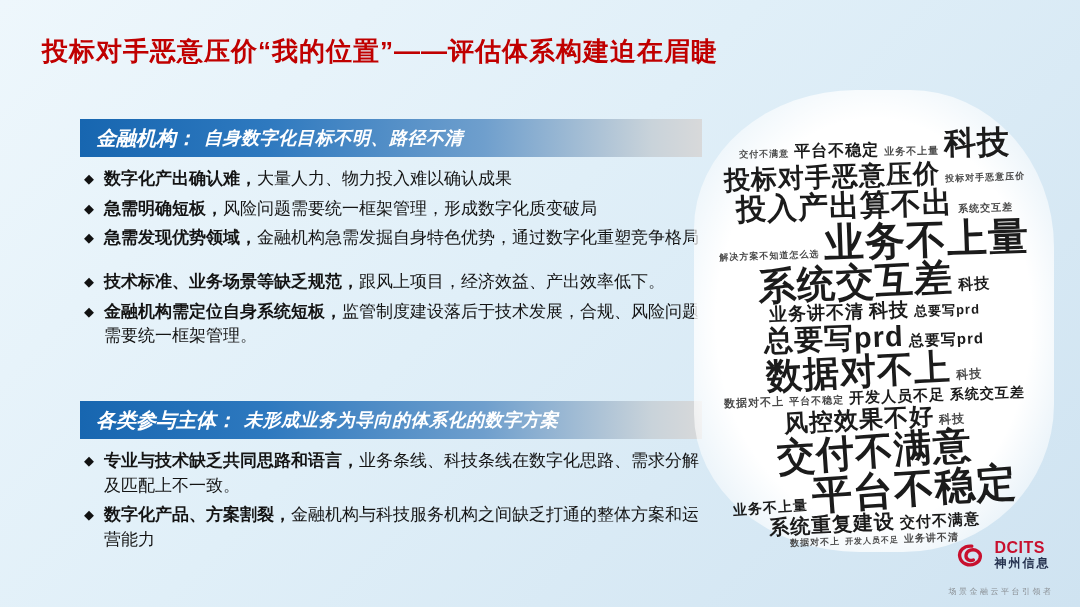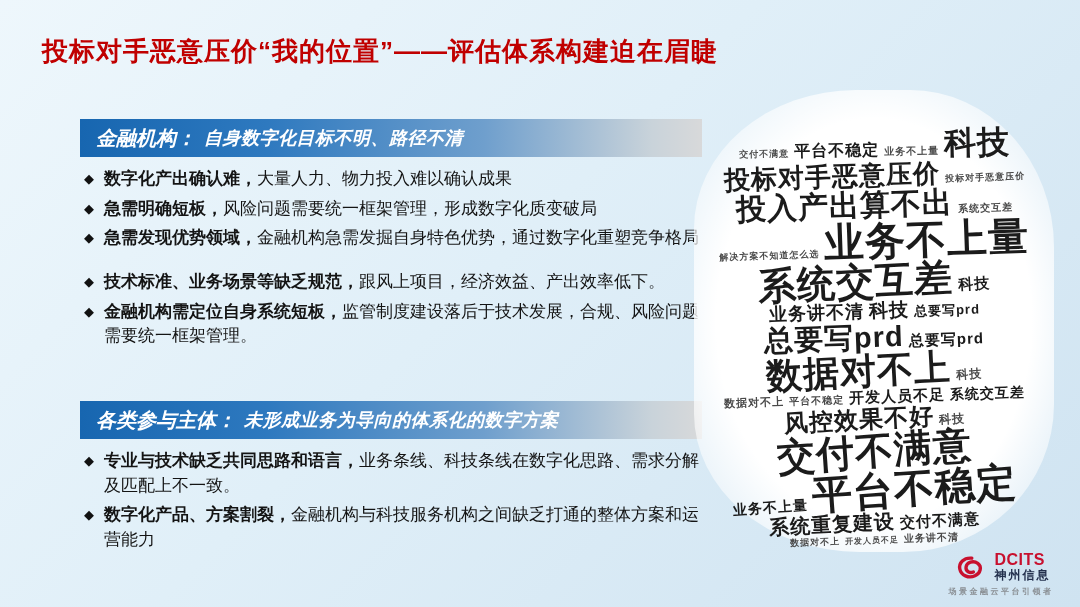--- a/index.html
+++ b/index.html
@@ -53,21 +53,21 @@
   }
   .logo{
     position:absolute;right:24px;bottom:10px;width:110px;
     display:flex;flex-direction:column;align-items:center;
   }
   .logo-row{display:flex;align-items:center;gap:5px;}
   .logo-mark{width:38px;height:32px;}
   .logo-texts{display:flex;flex-direction:column;line-height:1.05;}
   .logo-en{font-size:16px;font-weight:bold;color:#c8102e;letter-spacing:0.5px;}
   .logo-cn{font-size:12px;font-weight:bold;color:#23304d;letter-spacing:2px;}
-  .logo-tagline{margin-top:3px;font-size:8px;color:#8a8f94;letter-spacing:2.5px;white-space:nowrap;font-weight:bold;}
+  .logo-tagline{margin-top:15px;font-size:8px;color:#8a8f94;letter-spacing:2.5px;white-space:nowrap;}
 </style>
 </head>
 <body>
 
 <div class="slide">
 
   <div class="title">投标对手恶意压价“我的位置”——评估体系构建迫在眉睫</div>
 
   <div class="section sec-1">
     <div class="bar">

